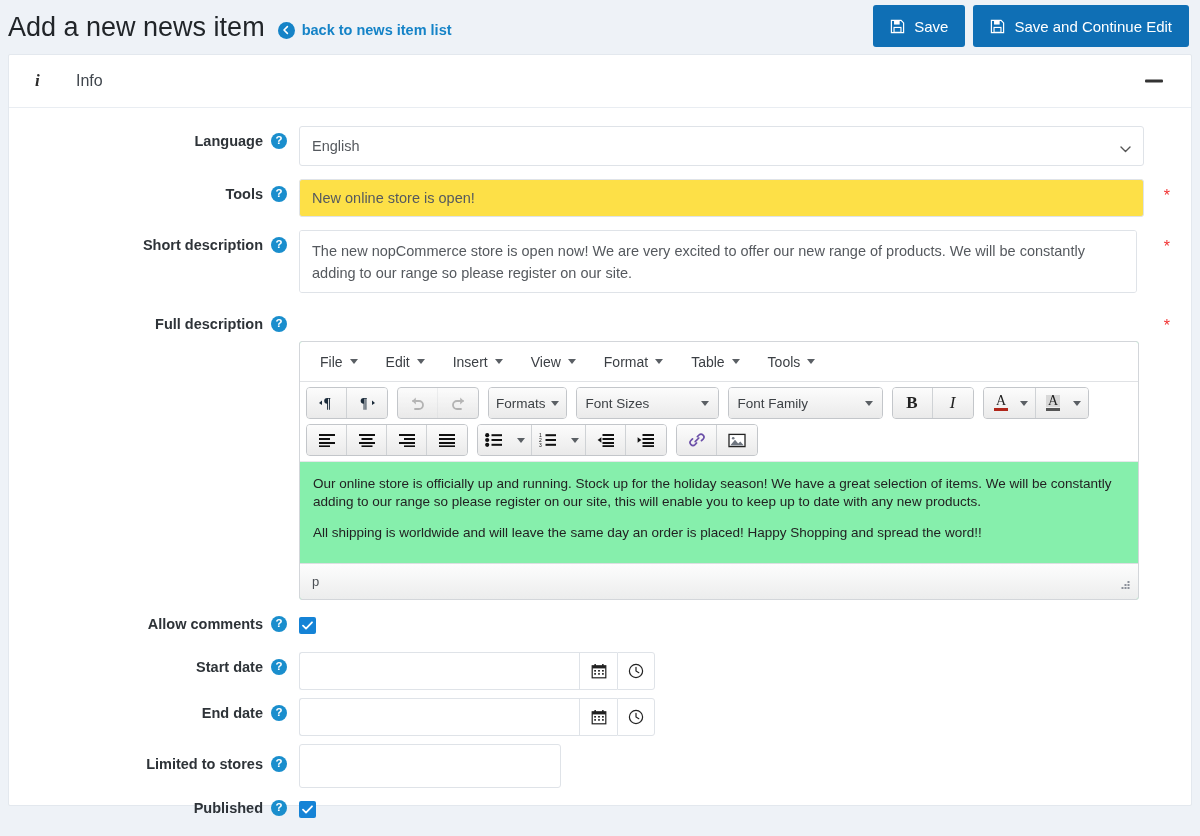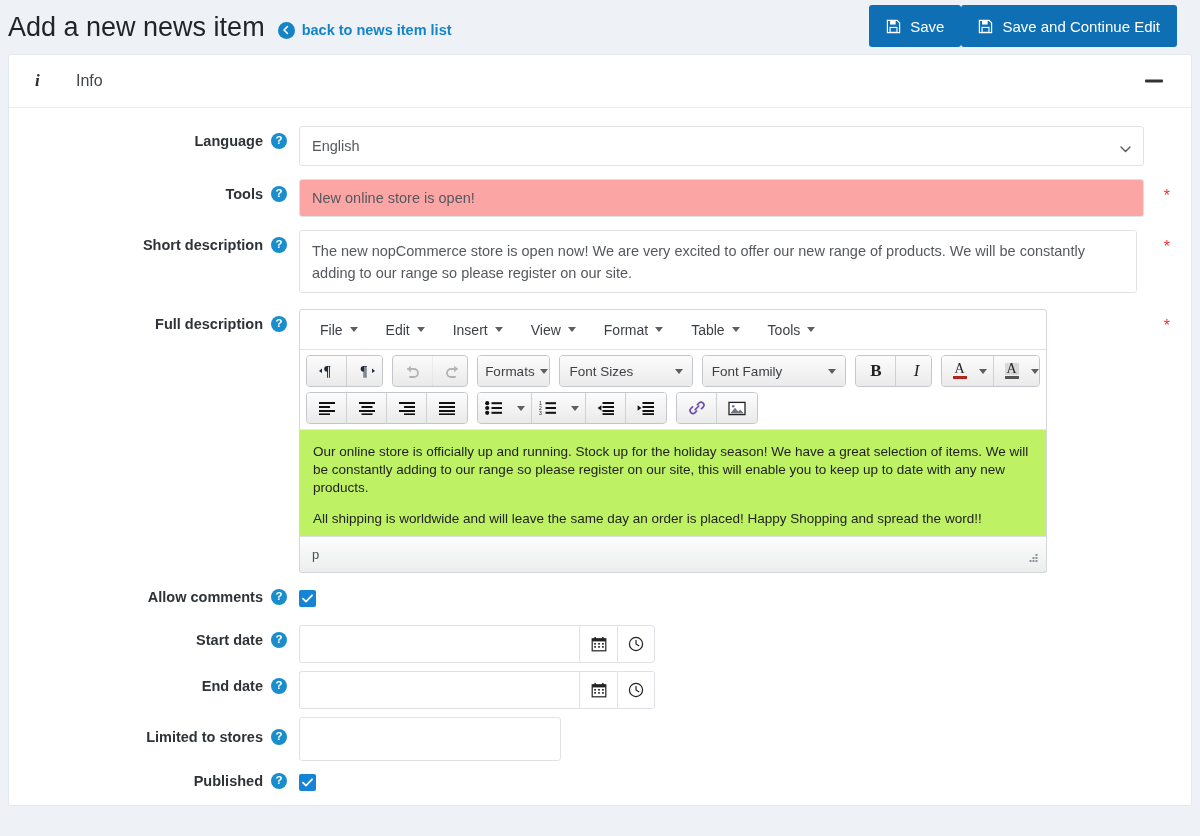--- a/index.html
+++ b/index.html
@@ -36,22 +36,22 @@
   .back-circle{
     width:17px;height:17px;border-radius:50%;
     background:#1583c7;
     display:inline-flex;align-items:center;justify-content:center;
     color:#fff;font-size:12px;line-height:1;font-weight:bold;
   }
   .back-text{
     color:#1583c7; font-size:14.5px; text-decoration:none;
   }
   .btn-group{
-    position:absolute; right:23px; top:5px;
-    display:flex; gap:0;
+    position:absolute; right:11px; top:5px;
+    display:flex; gap:8px;
   }
   .btn{
     background:#0f6fb5;
     color:#fff;
     border:none;
     border-radius:3px;
     height:42px;
     padding:0 17px;
     display:flex; align-items:center; gap:9px;
     font-size:15px;
@@ -121,21 +121,21 @@
   }
 
   input.txt, .fakeinput{
     width:845px; height:38px;
     border:1px solid #dfe3e8;
     border-radius:3px;
     padding:0 12px;
     font-size:14.5px;
     color:#55595e;
     font-family:"Liberation Sans", sans-serif;
-    background:#fca5a5;
+    background:#fde047;
     outline:none;
   }
   .sel-wrap{ position:relative; width:845px; }
   select.sel{
     width:845px;height:40px;
     border:1px solid #dfe3e8;border-radius:3px;
     padding:0 12px;
     font-size:14.5px;color:#55595e;background:#fff;
     font-family:"Liberation Sans", sans-serif;
     appearance:none;-webkit-appearance:none;
@@ -149,25 +149,26 @@
     width:838px; height:63px;
     border:1px solid #dfe3e8; border-radius:3px;
     padding:9px 12px;
     font-size:14.5px; line-height:22px; color:#55595e;
     font-family:"Liberation Sans", sans-serif;
     resize:none; outline:none;
   }
 
   
   .mce{
-    width:748px;
+    width:840px;
     border:1px solid #d3d6da;
     border-radius:3px;
-    background:#bef264;
+    background:#86efac;
     overflow:hidden;
+    margin-top:32px;
   }
   .mce-menubar{
     display:flex; align-items:center;
     height:40px;
     border-bottom:1px solid #e0e2e5;
     background:#fff;
     padding:0 6px;
   }
   .mce-menuitem{
     display:flex;align-items:center;gap:7px;

